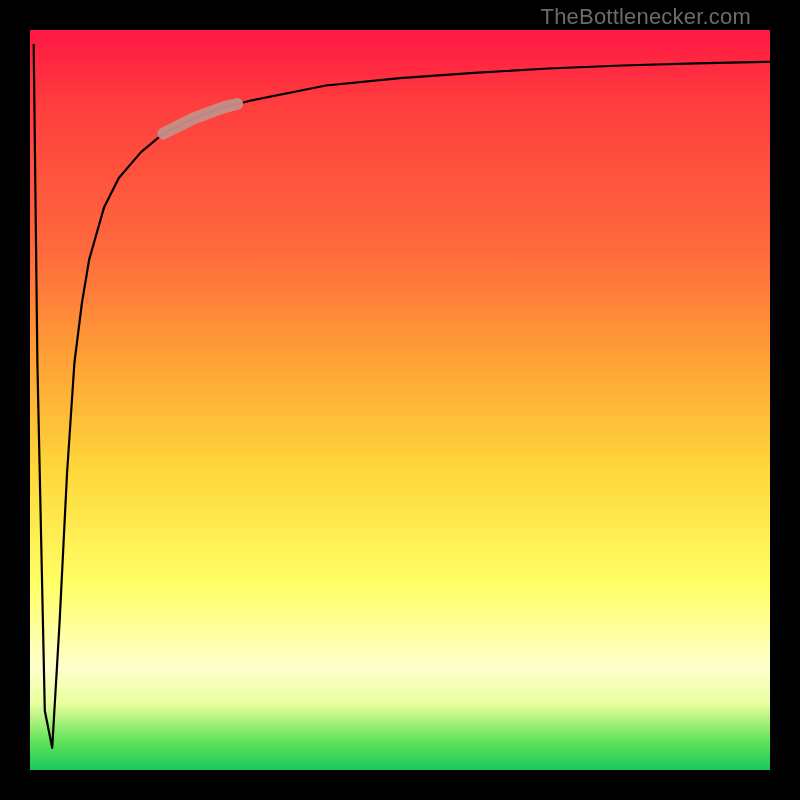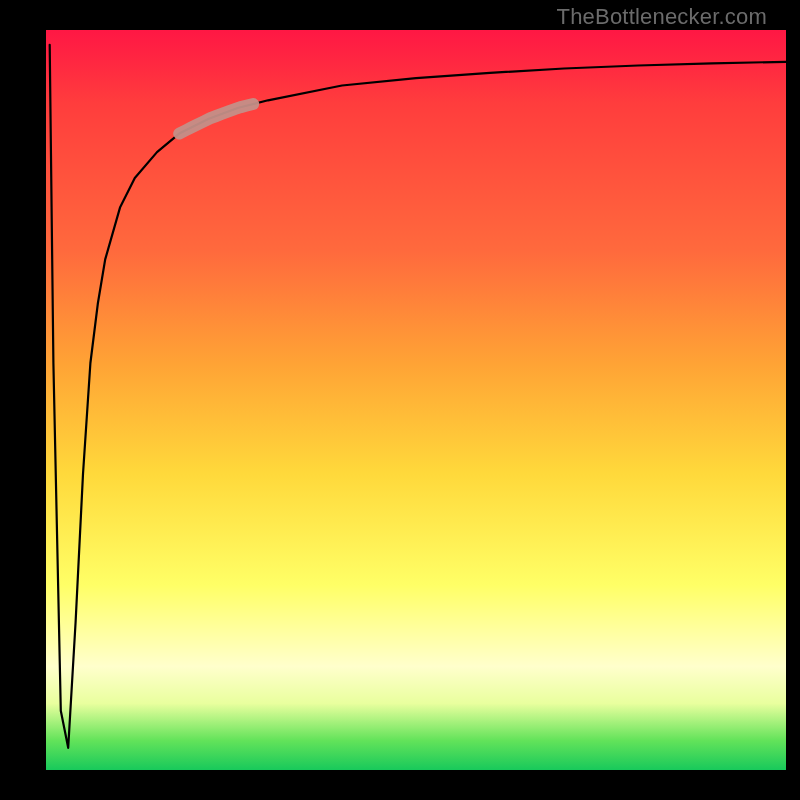--- a/index.html
+++ b/index.html
@@ -6,21 +6,21 @@
     margin: 0;
     padding: 0;
     width: 800px;
     height: 800px;
     background: #000;
     font-family: Arial, Helvetica, sans-serif;
     overflow: hidden;
   }
   .frame {
     position: absolute;
-    left: 16px;
+    left: 0;
     top: 0;
     width: 783px;
     height: 800px;
     background: #000;
   }
   .plot-area {
     position: absolute;
     left: 30px;
     top: 30px;
     width: 740px;

